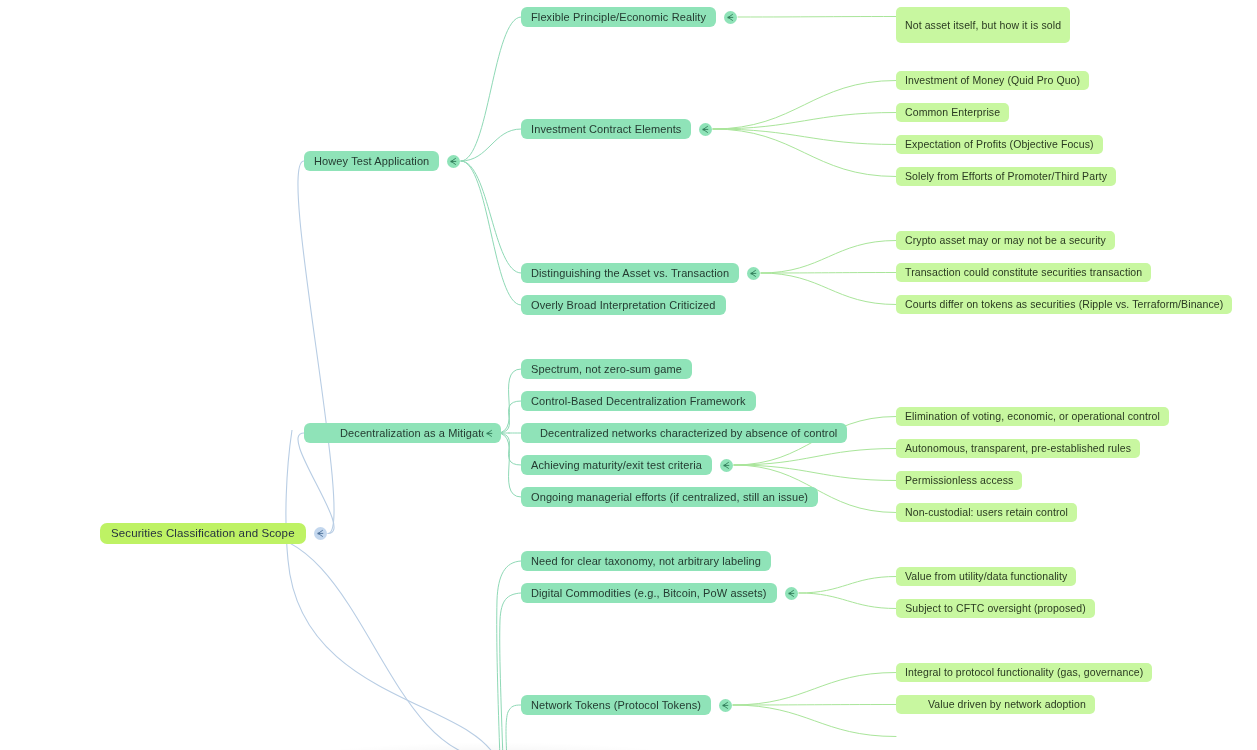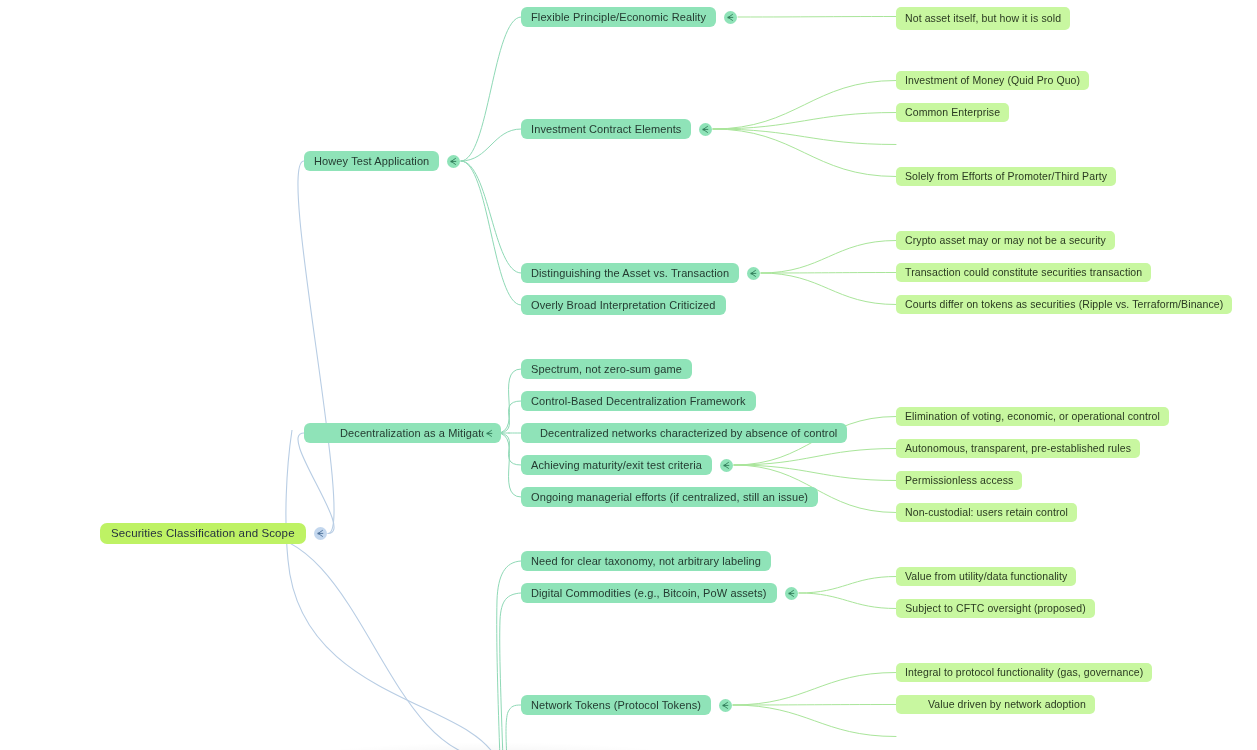--- a/index.html
+++ b/index.html
@@ -164,21 +164,21 @@
     <div class="toggle green" style="left: 724px; top: 10.5px;">
       <svg width="9" height="9" viewBox="0 0 10 10">
         <g stroke="#2f7a58" stroke-width="1" fill="none" stroke-linecap="round">
           <path d="M7.2,1.6 L3.4,4.2"></path>
           <path d="M3.4,5.6 L7.2,8.2"></path>
           <path d="M3.4,4.9 L7.6,4.9"></path>
           <circle cx="2.7" cy="4.9" r="1.15" fill="#2f7a58" stroke="none"></circle>
         </g>
       </svg>
     </div>
-    <div class="node lvl3" style="left: 896px; top: 7px; min-width: 174px; height: 23px;">
+    <div class="node lvl3" style="left: 896px; top: 7px; min-width: 174px; height: 36px;">
       <span class="label">Not asset itself, but how it is sold</span>
     </div>
     <div class="node lvl2" style="left: 521px; top: 119px; min-width: 170px; height: 20px;">
       <span class="label">Investment Contract Elements</span>
     </div>
     <div class="toggle green" style="left: 699px; top: 122.5px;">
       <svg width="9" height="9" viewBox="0 0 10 10">
         <g stroke="#2f7a58" stroke-width="1" fill="none" stroke-linecap="round">
           <path d="M7.2,1.6 L3.4,4.2"></path>
           <path d="M3.4,5.6 L7.2,8.2"></path>
@@ -186,20 +186,23 @@
           <circle cx="2.7" cy="4.9" r="1.15" fill="#2f7a58" stroke="none"></circle>
         </g>
       </svg>
     </div>
     <div class="node lvl3" style="left: 896px; top: 71px; min-width: 193px; height: 19px;">
       <span class="label">Investment of Money (Quid Pro Quo)</span>
     </div>
     <div class="node lvl3" style="left: 896px; top: 103px; min-width: 113px; height: 19px;">
       <span class="label">Common Enterprise</span>
     </div>
+    <div class="node lvl3" style="left: 896px; top: 135px; min-width: 207px; height: 19px;">
+      <span class="label">Expectation of Profits (Objective Focus)</span>
+    </div>
     <div class="node lvl3" style="left: 896px; top: 167px; min-width: 220px; height: 19px;">
       <span class="label">Solely from Efforts of Promoter/Third Party</span>
     </div>
     <div class="node lvl2" style="left: 521px; top: 263px; min-width: 218px; height: 20px;">
       <span class="label">Distinguishing the Asset vs. Transaction</span>
     </div>
     <div class="toggle green" style="left: 747px; top: 266.5px;">
       <svg width="9" height="9" viewBox="0 0 10 10">
         <g stroke="#2f7a58" stroke-width="1" fill="none" stroke-linecap="round">
           <path d="M7.2,1.6 L3.4,4.2"></path>

